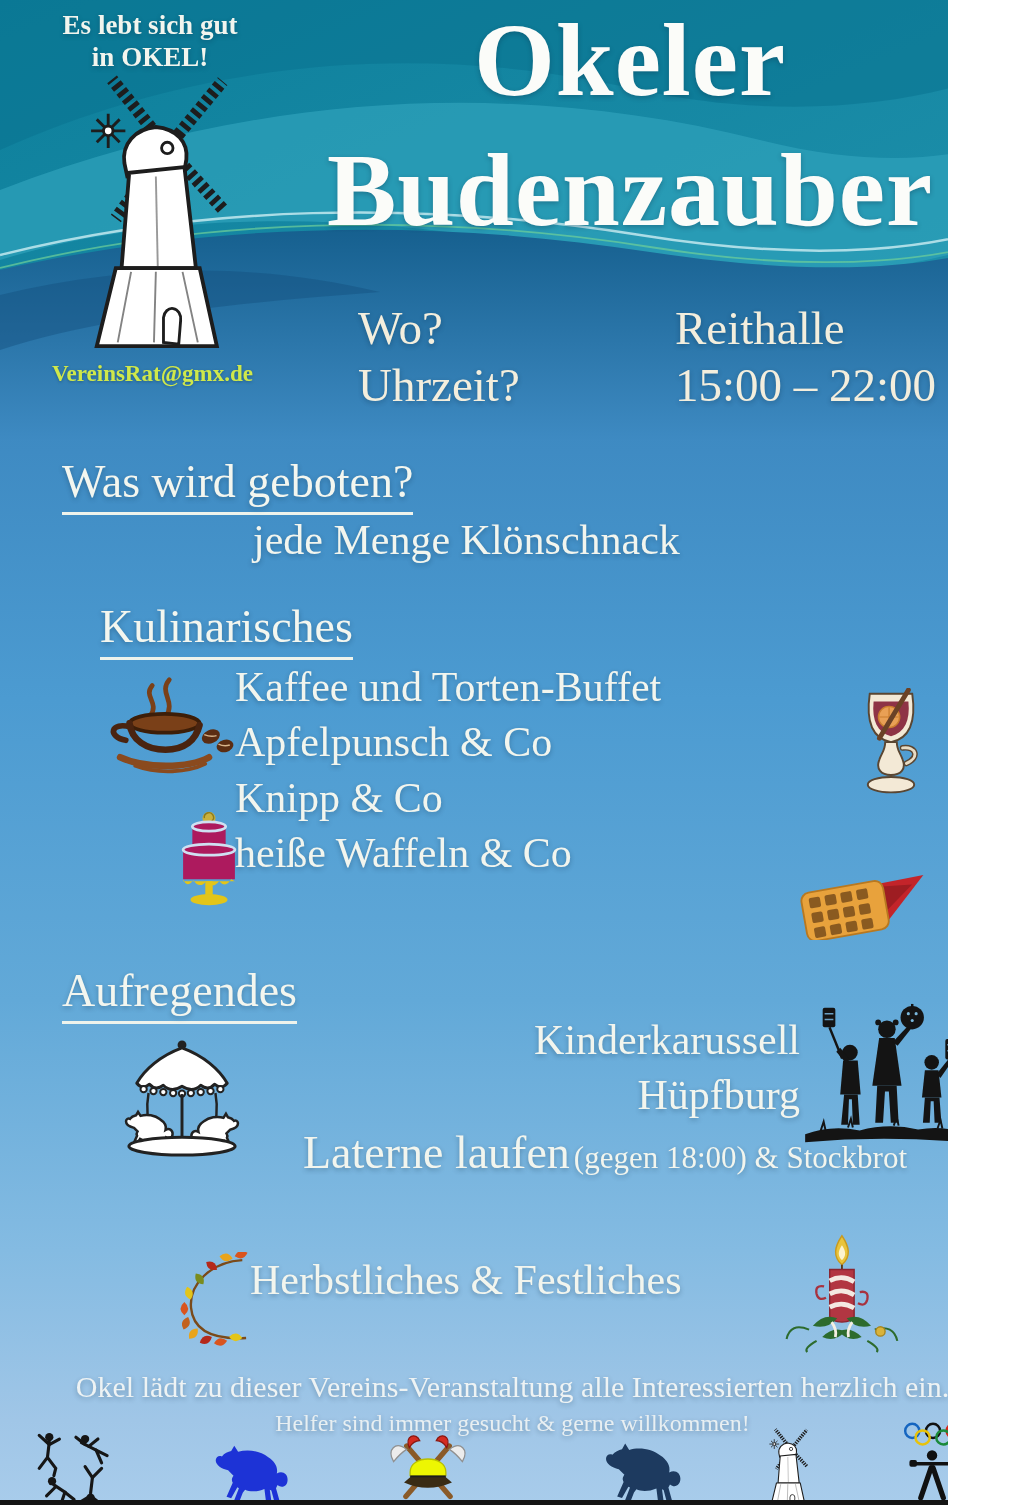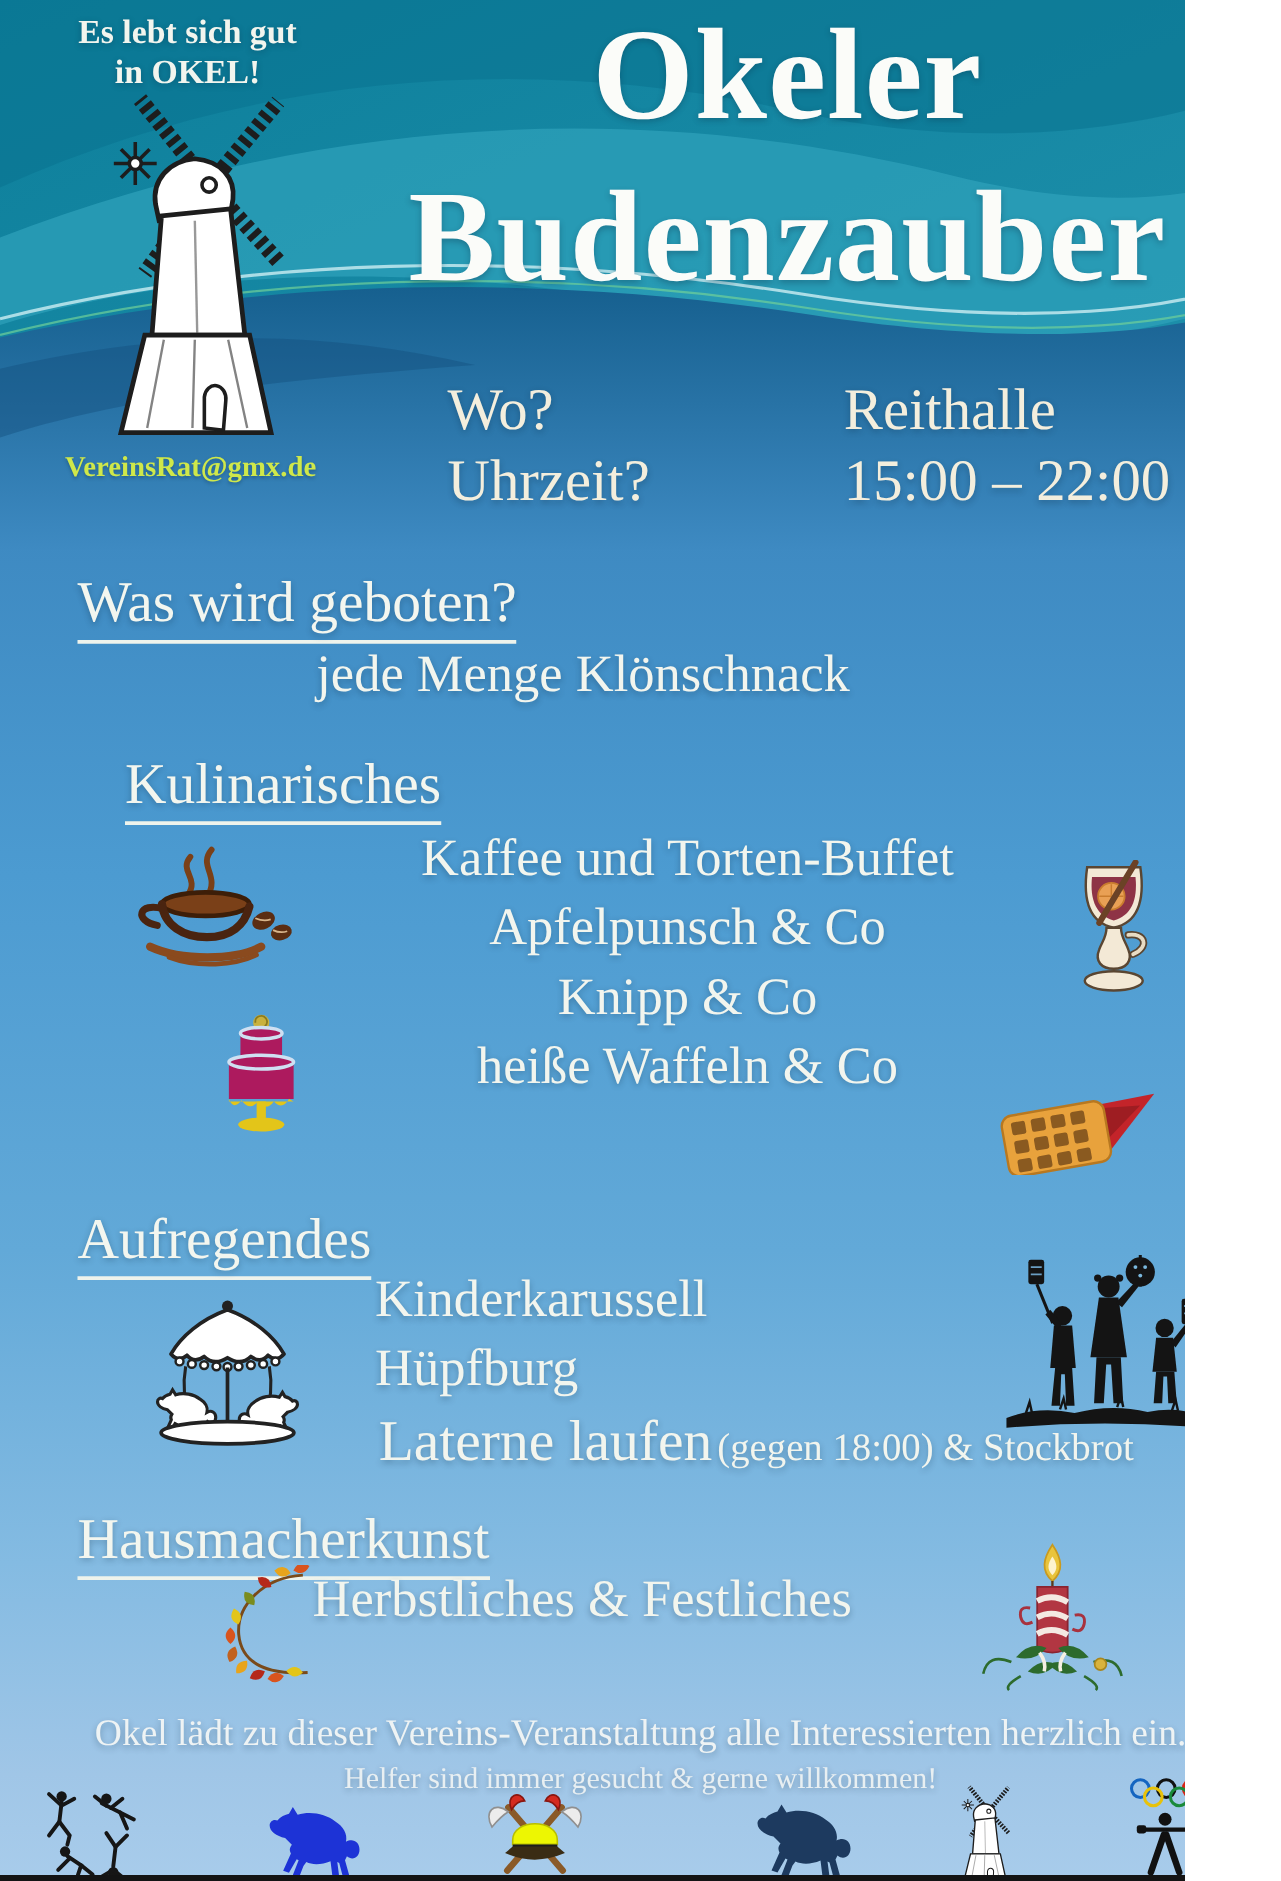--- a/index.html
+++ b/index.html
@@ -30,23 +30,23 @@
   .title1{top:8px;}
   .title2{top:138px;}
   .qa-label{left:358px;font-size:47px;color:#f3eedd;}
   .qa-value{left:675px;font-size:47px;color:#f3eedd;}
   .r1{top:244px;} .r2{top:301px;} .r3{top:358px;}
   .heading{font-size:46px;color:#f3f6ef;}
   .heading span{border-bottom:3px solid #eef3ec;padding-bottom:4px;display:inline-block;}
   .h-offer{top:455px;left:62px;}
   .line-kloen{top:516px;left:253px;font-size:42px;}
   .h-kulin{top:600px;left:62px;margin-left:38px;}
-  .foodlist{top:660px;left:235px;width:630px;text-align:center;font-size:42px;line-height:1.32;}
+  .foodlist{top:660px;left:235px;width:630px;font-size:42px;line-height:1.32;}
   .h-aufreg{top:964px;left:62px;text-decoration:underline;}
-  .line-center{left:300px;width:500px;text-align:left;font-size:42px;}
+  .line-center{left:300px;width:500px;text-align:right;font-size:42px;}
   .l-karussell{top:1016px;}
   .l-huepf{top:1071px;}
   .laterne{top:1126px;left:185px;width:840px;text-align:center;}
   .laterne .big{font-size:46px;}
   .laterne .small{font-size:31px;}
   .h-haus{top:1204px;left:62px;}
   .line-herbst{top:1256px;left:250px;font-size:42px;}
   .foot1{top:1370px;left:0;width:1025px;text-align:center;font-size:30px;color:#eef3f4;}
   .foot2{top:1410px;left:0;width:1025px;text-align:center;font-size:24px;color:#e8eff2;}
   .bottom-strip{position:absolute;left:0;bottom:0;width:1025px;height:5px;background:#141414;}
@@ -253,21 +253,20 @@
       <circle cx="134" cy="62" r="7.5"></circle>
       <path d="M127,70 L141,70 L144,98 L124,98 Z"></path>
       <path d="M127,98 L125,124 L132,124 L133,102 L136,102 L137,124 L144,124 L142,98 Z"></path>
       <path d="M139,74 L151,59 L154,62 L143,78 Z"></path>
       <line x1="155" y1="38" x2="155" y2="62" stroke="#141414" stroke-width="2.5"></line>
       <rect x="148" y="38" width="14" height="21" rx="2"></rect>
       <path d="M150,44 h10 M150,50 h10" stroke="#6a9ec2" stroke-width="1.5"></path>
     </g>
   </svg>
 
-  <div class="abs heading h-haus txt-shadow"><span>Hausmacherkunst</span></div>
   <div class="abs line-herbst txt-shadow">Herbstliches &amp; Festliches</div>
 
   <svg class="abs" style="top:1252px;left:172px;" width="95" height="96" viewBox="0 0 100 100">
     <path d="M74,8 C40,10 18,34 20,58 C22,80 40,92 78,90" stroke="#7a4a1a" stroke-width="2.5" fill="none"></path>
     <g>
       <path d="M0,0 Q7,-8 14,0 Q7,8 0,0 Z" transform="translate(66,4) rotate(-15)" fill="#d9541e"></path>
       <path d="M0,0 Q7,-8 14,0 Q7,8 0,0 Z" transform="translate(50,4) rotate(10)" fill="#e8a41c"></path>
       <path d="M0,0 Q7,-8 14,0 Q7,8 0,0 Z" transform="translate(36,10) rotate(35)" fill="#b5281a"></path>
       <path d="M0,0 Q7,-8 14,0 Q7,8 0,0 Z" transform="translate(25,22) rotate(55)" fill="#7a8c1e"></path>
       <path d="M0,0 Q7,-8 14,0 Q7,8 0,0 Z" transform="translate(16,36) rotate(75)" fill="#e3c519"></path>

